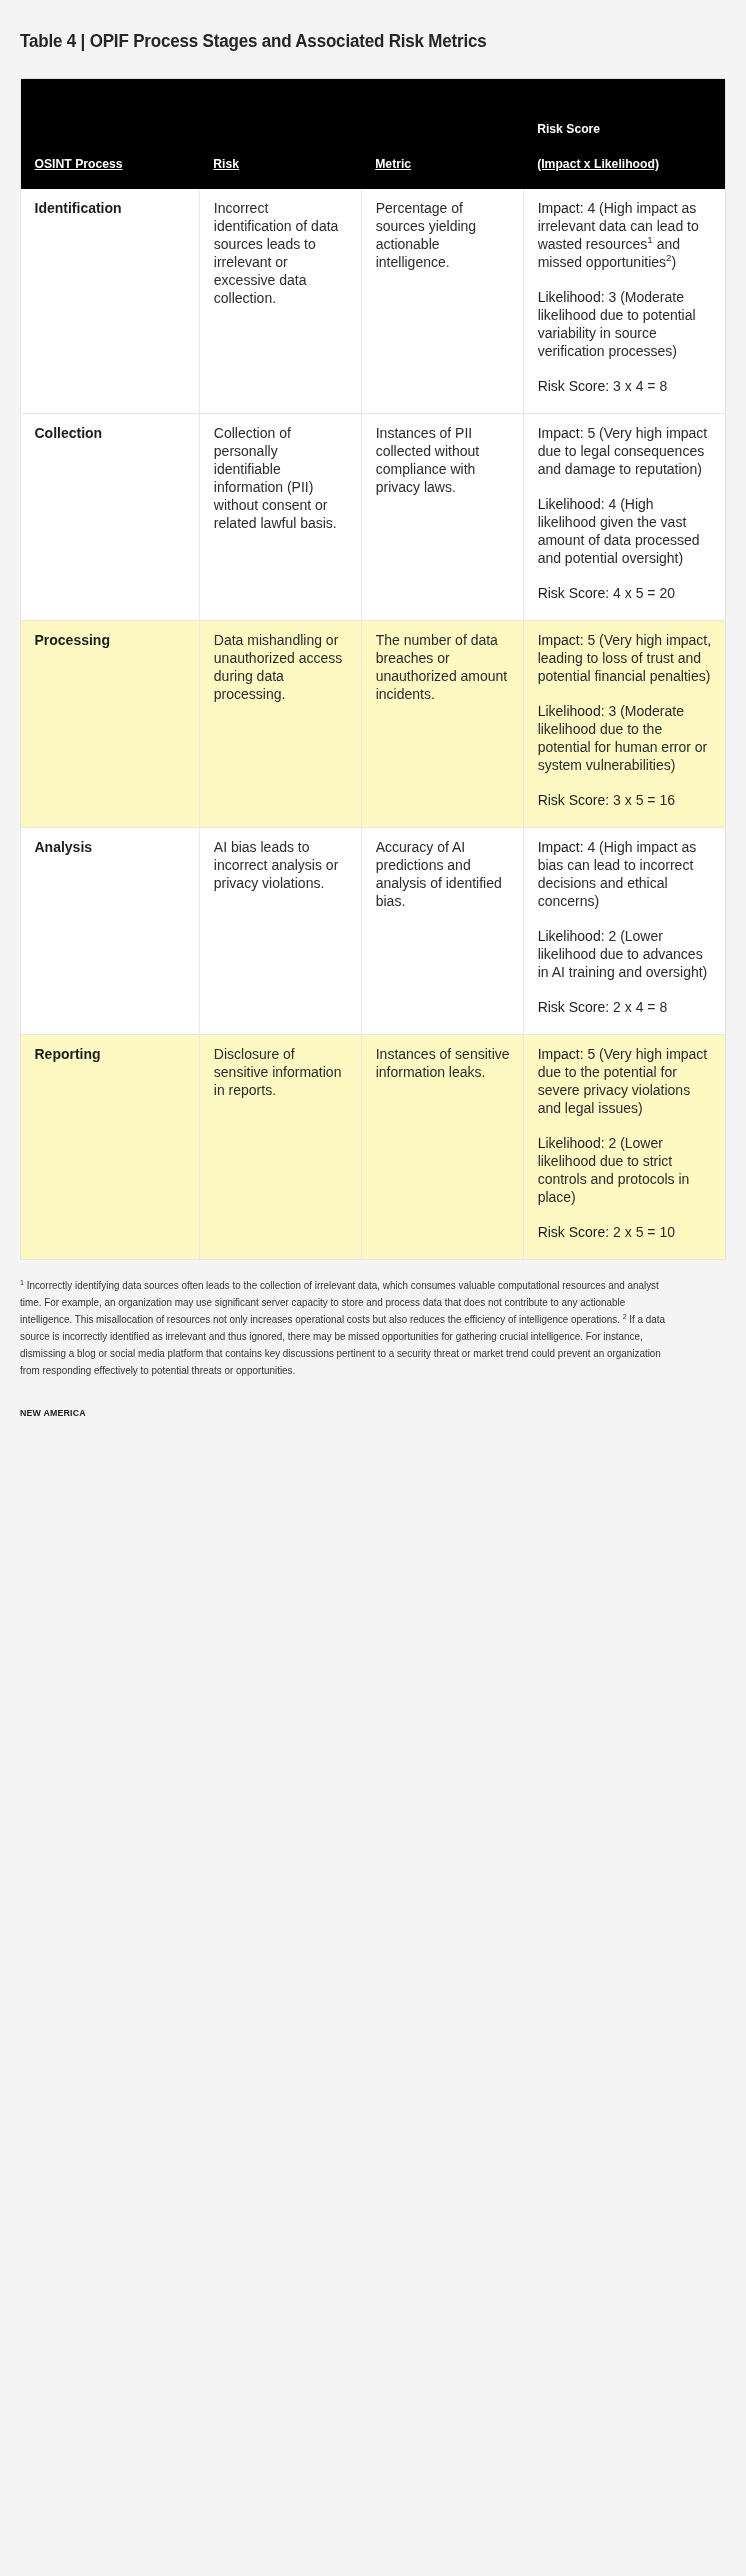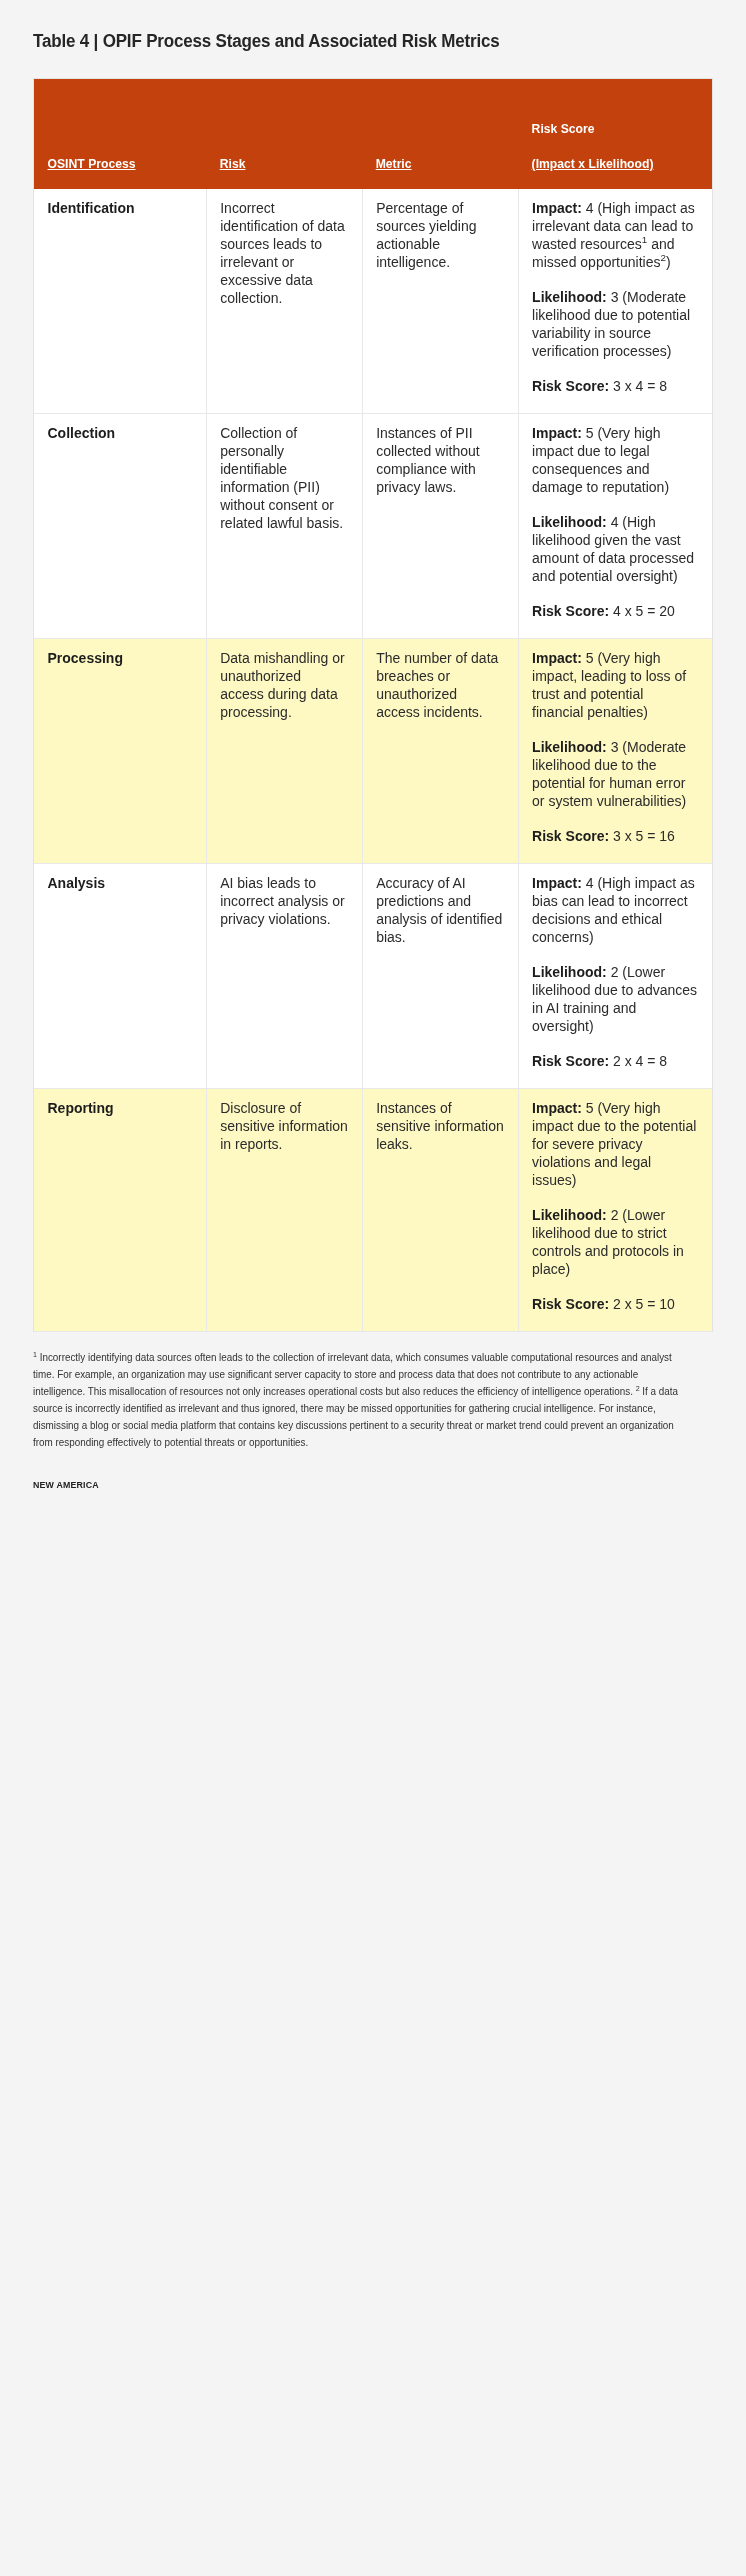--- a/index.html
+++ b/index.html
@@ -13,21 +13,21 @@
     font-family: "Liberation Sans", sans-serif;
     color: #222222;
     -webkit-font-smoothing: antialiased;
   }
 
   .page {
     position: relative;
     width: 746px;
     height: 2088px;
     box-sizing: border-box;
-    padding: 0 33px;
+    padding: 0 20px;
   }
 
   
   .table-title {
     margin: 0;
     padding-top: 29px;
     font-size: 18.3px;
     line-height: 23px;
     font-weight: 700;
     letter-spacing: -0.2px;
@@ -51,21 +51,21 @@
     table-layout: fixed;
     font-size: 11.6px;
   }
 
   table.risk-table col.c-process  { width: 25.4%; }
   table.risk-table col.c-risk     { width: 23.0%; }
   table.risk-table col.c-metric   { width: 23.0%; }
   table.risk-table col.c-score    { width: 28.6%; }
 
   thead th {
-    background: #c2410c;
+    background: #000000;
     color: #ffffff;
     text-align: left;
     vertical-align: bottom;
     font-weight: 700;
     font-size: 12.2px;
     line-height: 18.3px;
     padding: 13.5px 13.5px 16px 13.5px;
     height: 110px;
     box-sizing: border-box;
     border: none;
@@ -94,21 +94,21 @@
   tbody tr.row-alt td { background: #fef9c3; }
   tbody tr.row-white td { background: #ffffff; }
 
   td.cell-process {
     font-weight: 700;
     color: #1d1d1d;
   }
 
   .score-block { margin: 0; }
   .score-block + .score-block { margin-top: 17px; }
-  .score-label { font-weight: 700; color: #1d1d1d; }
+  .score-label { font-weight: 400; color: #1d1d1d; }
 
   sup.fn { font-size: 0.7em; vertical-align: super; line-height: 0; }
 
   
   .footnotes {
     margin-top: 17px;
     font-size: 10.4px;
     line-height: 17px;
     color: #333333;
     font-family: "Liberation Sans", sans-serif;
@@ -180,21 +180,21 @@
           <td>
             <p class="score-block"><span class="score-label">Impact:</span><span> 5 (Very high impact due to legal consequences and damage to reputation)</span></p>
             <p class="score-block"><span class="score-label">Likelihood:</span><span> 4 (High likelihood given the vast amount of data processed and potential oversight)</span></p>
             <p class="score-block"><span class="score-label">Risk Score:</span><span> 4 x 5 = 20</span></p>
           </td>
         </tr>
 
         <tr class="row-alt">
           <td class="cell-process">Processing</td>
           <td>Data mishandling or unauthorized access during data processing.</td>
-          <td>The number of data breaches or unauthorized access incidents.</td>
+          <td>The number of data breaches or unauthorized amount incidents.</td>
           <td>
             <p class="score-block"><span class="score-label">Impact:</span><span> 5 (Very high impact, leading to loss of trust and potential financial penalties)</span></p>
             <p class="score-block"><span class="score-label">Likelihood:</span><span> 3 (Moderate likelihood due to the potential for human error or system vulnerabilities)</span></p>
             <p class="score-block"><span class="score-label">Risk Score:</span><span> 3 x 5 = 16</span></p>
           </td>
         </tr>
 
         <tr class="row-white">
           <td class="cell-process">Analysis</td>
           <td>AI bias leads to incorrect analysis or privacy violations.</td>

